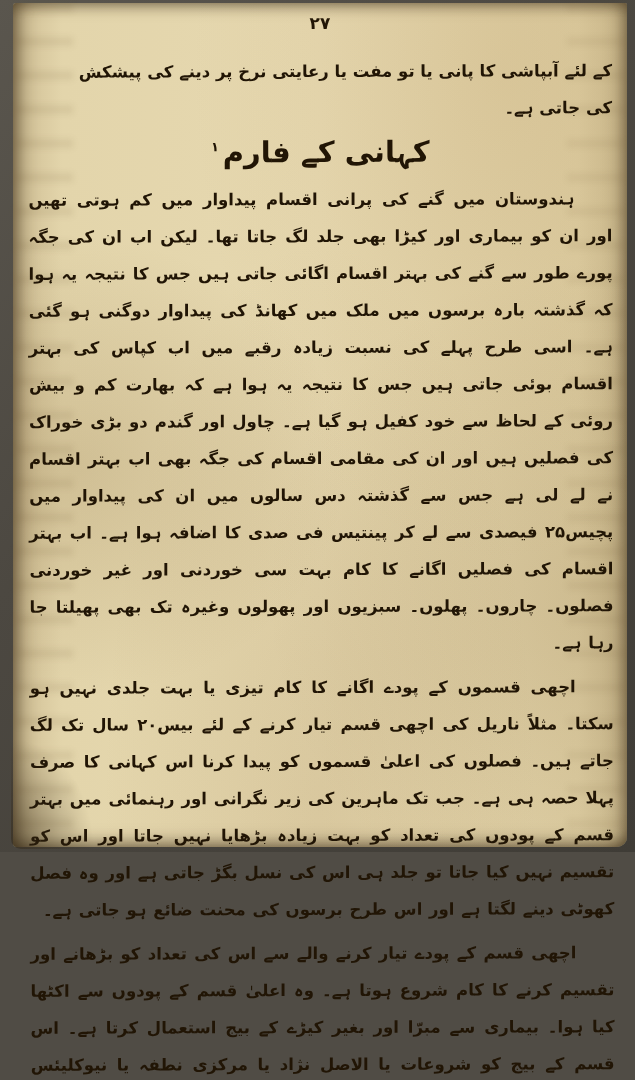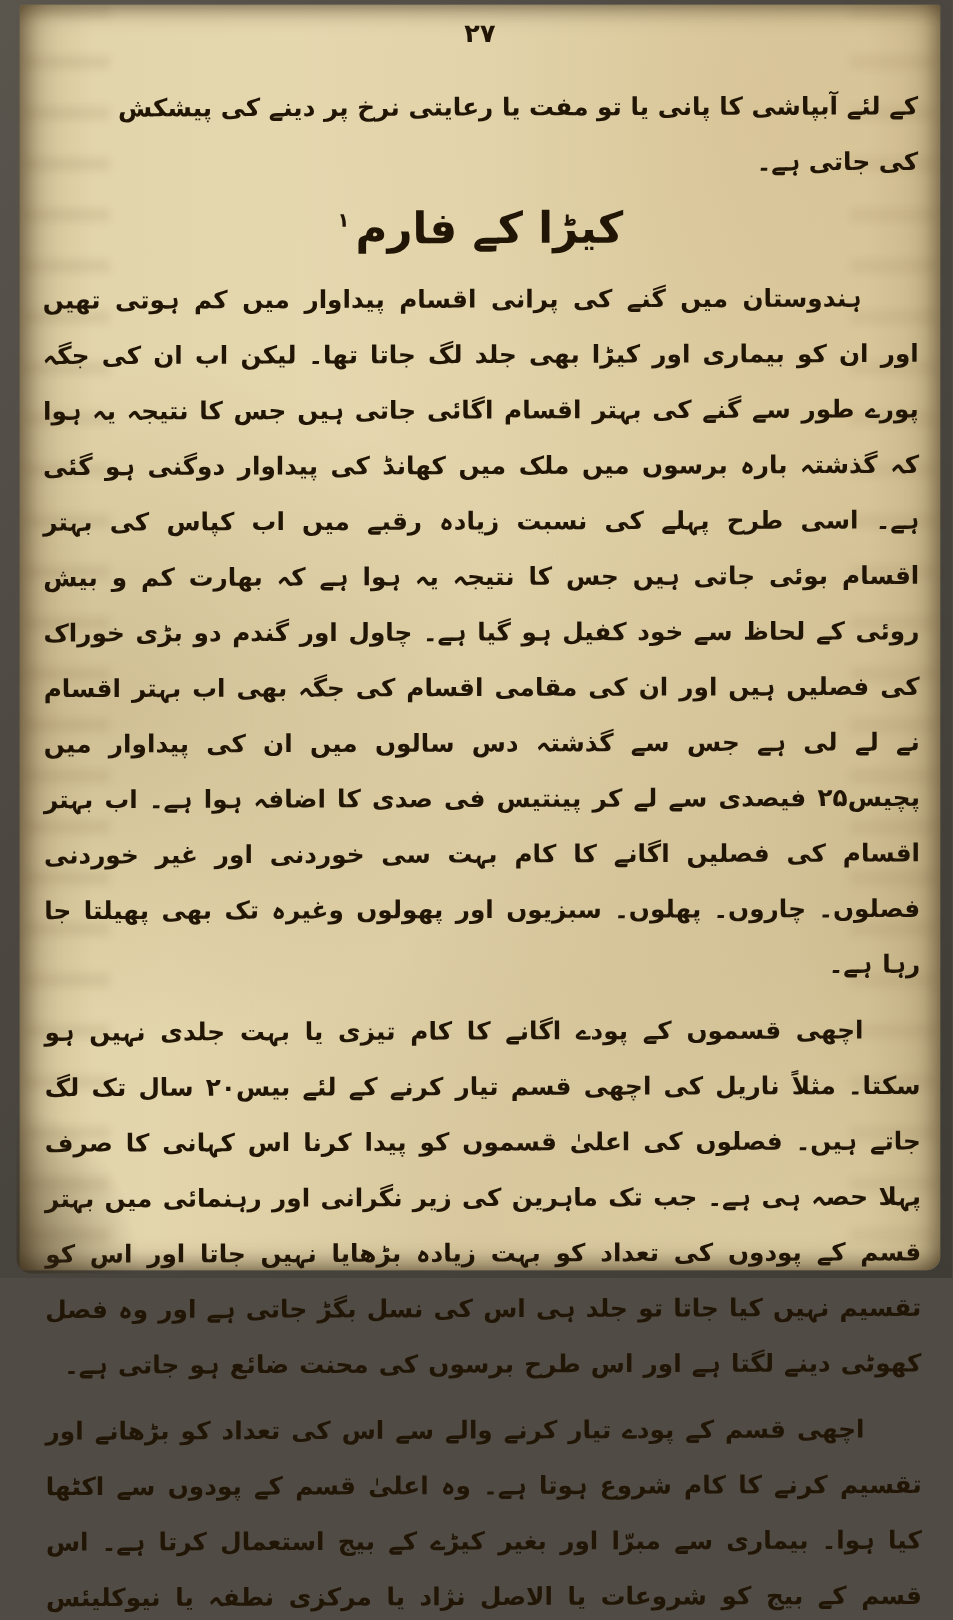--- a/index.html
+++ b/index.html
@@ -71,21 +71,21 @@
   <div class="page">
     <div class="ghost left"></div>
     <div class="ghost right"></div>
 
     <div class="content">
 
       <div class="pageno">۲۷</div>
 
       <p class="cont-line">کے لئے آبپاشی کا پانی یا تو مفت یا رعایتی نرخ پر دینے کی پیشکش کی جاتی ہے۔</p>
 
-      <h1 class="heading"><span>کیڑا کے فارم</span><sup>۱</sup></h1>
+      <h1 class="heading"><span>کہانی کے فارم</span><sup>۱</sup></h1>
 
       <p class="body-par">ہندوستان میں گنے کی پرانی اقسام پیداوار میں کم ہوتی تھیں اور ان کو بیماری اور کیڑا بھی جلد لگ جاتا تھا۔ لیکن اب ان کی جگہ پورے طور سے گنے کی بہتر اقسام اگائی جاتی ہیں جس کا نتیجہ یہ ہوا کہ گذشتہ بارہ برسوں میں ملک میں کھانڈ کی پیداوار دوگنی ہو گئی ہے۔ اسی طرح پہلے کی نسبت زیادہ رقبے میں اب کپاس کی بہتر اقسام بوئی جاتی ہیں جس کا نتیجہ یہ ہوا ہے کہ بھارت کم و بیش روئی کے لحاظ سے خود کفیل ہو گیا ہے۔ چاول اور گندم دو بڑی خوراک کی فصلیں ہیں اور ان کی مقامی اقسام کی جگہ بھی اب بہتر اقسام نے لے لی ہے جس سے گذشتہ دس سالوں میں ان کی پیداوار میں پچیس۲۵ فیصدی سے لے کر پینتیس فی صدی کا اضافہ ہوا ہے۔ اب بہتر اقسام کی فصلیں اگانے کا کام بہت سی خوردنی اور غیر خوردنی فصلوں۔ چاروں۔ پھلوں۔ سبزیوں اور پھولوں وغیرہ تک بھی پھیلتا جا رہا ہے۔</p>
 
       <p class="body-par">اچھی قسموں کے پودے اگانے کا کام تیزی یا بہت جلدی نہیں ہو سکتا۔ مثلاً ناریل کی اچھی قسم تیار کرنے کے لئے بیس۲۰ سال تک لگ جاتے ہیں۔ فصلوں کی اعلیٰ قسموں کو پیدا کرنا اس کہانی کا صرف پہلا حصہ ہی ہے۔ جب تک ماہرین کی زیر نگرانی اور رہنمائی میں بہتر قسم کے پودوں کی تعداد کو بہت زیادہ بڑھایا نہیں جاتا اور اس کو تقسیم نہیں کیا جاتا تو جلد ہی اس کی نسل بگڑ جاتی ہے اور وہ فصل کھوٹی دینے لگتا ہے اور اس طرح برسوں کی محنت ضائع ہو جاتی ہے۔</p>
 
       <p class="body-par">اچھی قسم کے پودے تیار کرنے والے سے اس کی تعداد کو بڑھانے اور تقسیم کرنے کا کام شروع ہوتا ہے۔ وہ اعلیٰ قسم کے پودوں سے اکٹھا کیا ہوا۔ بیماری سے مبرّا اور بغیر کیڑے کے بیج استعمال کرتا ہے۔ اس قسم کے بیج کو شروعات یا الاصل نژاد یا مرکزی نطفہ یا نیوکلیئس (بریڈرز) سیڈ کہتے ہیں۔ بھارت میں عام طور سے اس قسم کا بیج تقسیم کرنے کے لئے سرکاری فارموں میں پیدا کیا جاتا ہے۔ اس امر کا بڑا خیال رکھا جاتا ہے کہ اعلیٰ درجے کا بیج ناقص پودوں کے اسی طرح کے بیج سے ملنے اور خراب نہ ہونے پائے۔ اس اعلیٰ مرتبت والے بیج سے تیار کردہ فصل کو بڑی احتیاط سے کاٹا جاتا ہے تاکہ تمام نکمے اور واہیات پودے وغیرہ شامل نہ ہو سکیں۔ اس نیوکلیئس فصل کو اچھی طرح سے گاہا۔ مناسب طریقہ سے سکھایا اور سٹور کیا جاتا ہے تاکہ اس کی پودے کی شکل میں پھوٹنے کی اعلیٰ ترین صلاحیت برقرار رہے۔ یہ نیوکلیئس بیج تیار کرنے والے سرکاری فارموں میں تقسیم کیا جاتا ہے جو سارے بھارت میں مختلف جگہوں پر موجود ہیں۔</p>
 
     </div>
   </div>
 </div>

